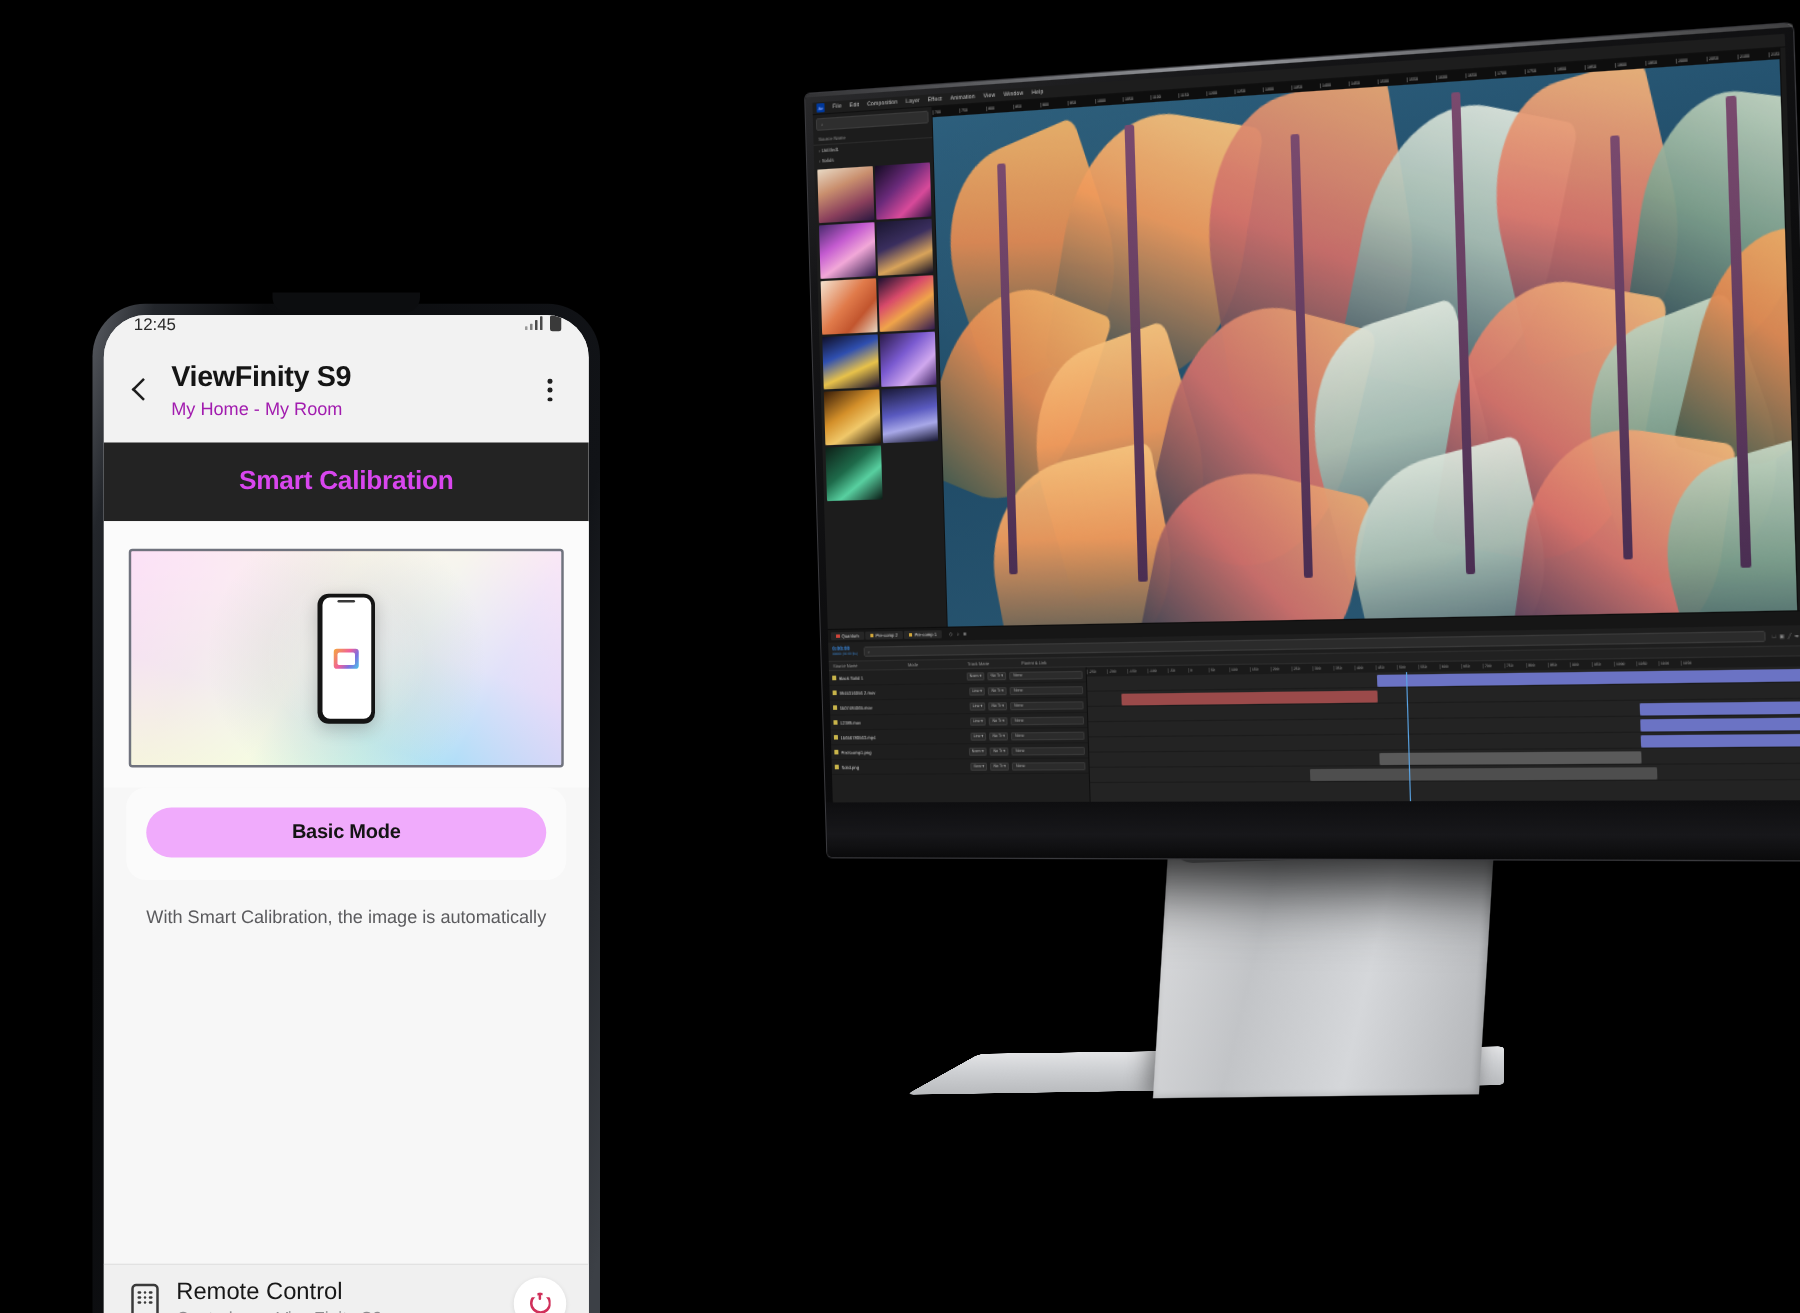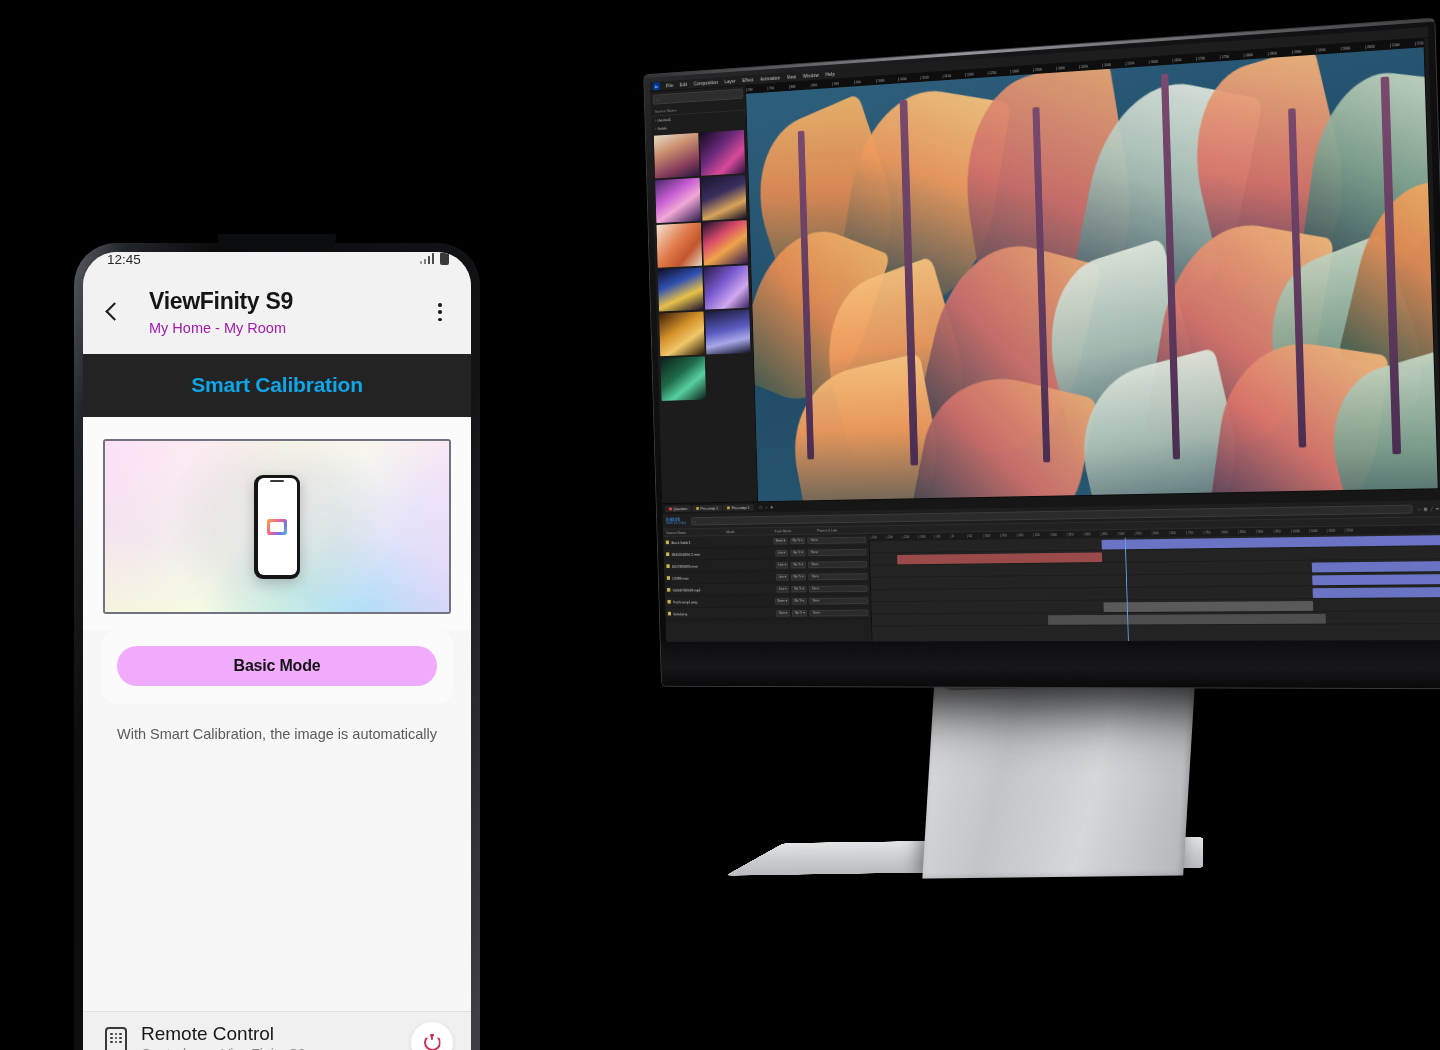--- a/index.html
+++ b/index.html
@@ -172,33 +172,33 @@
   .bars i:nth-child(1){height:3px;background:#9a9a9a;}
   .bars i:nth-child(2){height:5.5px;background:#7d7d7d;}
   .bars i:nth-child(3){height:8px;}
   .bars i:nth-child(4){height:11px;}
   .battery{width:9px;height:13px;background:#3a3a3a;border-radius:2px;position:relative;}
   .battery::before{content:"";position:absolute;top:-2.5px;left:2.5px;width:4px;height:2px;
                    background:#3a3a3a;border-radius:1px;}
 
   .appbar{
     flex:none;background:#f2f2f2;display:flex;align-items:center;
-    padding:4px 20px 18px 18px; gap:26px;
+    padding:4px 20px 18px 18px; gap:14px;
   }
   .back-chevron{width:22px;height:22px;position:relative;flex:none;cursor:pointer;}
   .back-chevron::before{content:"";position:absolute;left:7px;top:4px;width:11px;height:11px;
     border-left:2.4px solid #1d1d1d;border-bottom:2.4px solid #1d1d1d;transform:rotate(45deg);}
   .appbar-texts{flex:1;}
   .app-title{font-size:23px;font-weight:bold;color:#151515;letter-spacing:-.3px;line-height:1.15;}
   .app-sub{font-size:14.5px;color:#a21caf;margin-top:6px;}
   .kebab{width:22px;flex:none;display:flex;flex-direction:column;align-items:center;gap:3.5px;cursor:pointer;}
   .kebab i{width:3.6px;height:3.6px;border-radius:50%;background:#1f1f1f;display:block;}
 
   .dark-title{
-    flex:none;background:#232323;color:#0ea5e9;text-align:center;
+    flex:none;background:#232323;color:#d946ef;text-align:center;
     font-size:21px;font-weight:bold;padding:19px 0 20px;letter-spacing:-.2px;
   }
   .content{
     flex:1;background:#f7f7f7;overflow:hidden;display:flex;flex-direction:column;
     padding:0 0 0 0;
   }
   .hero-wrap{ padding:22px 20px 16px; background:#fbfbfb;}
   .hero{
     position:relative;width:100%;height:175px;border:2px solid #70737e;border-radius:3px;
     overflow:hidden;background:#ddd;

